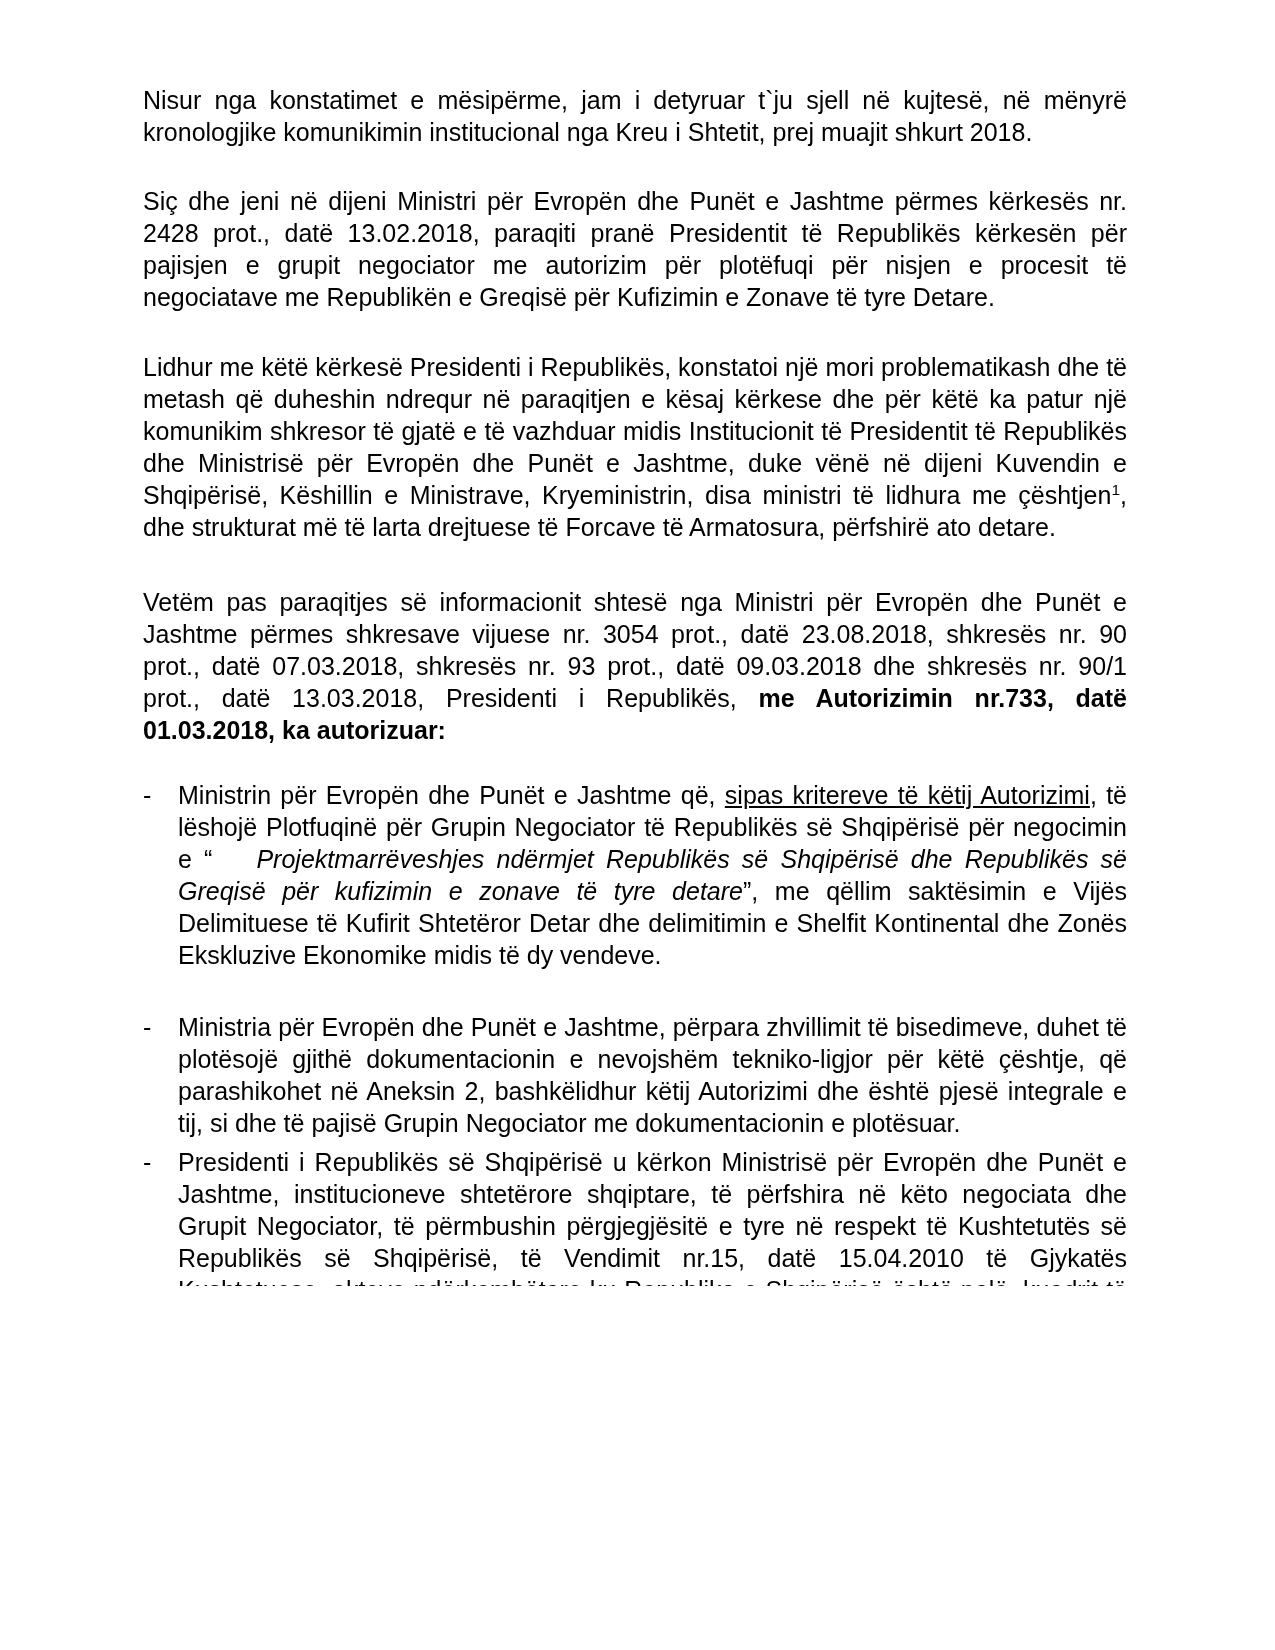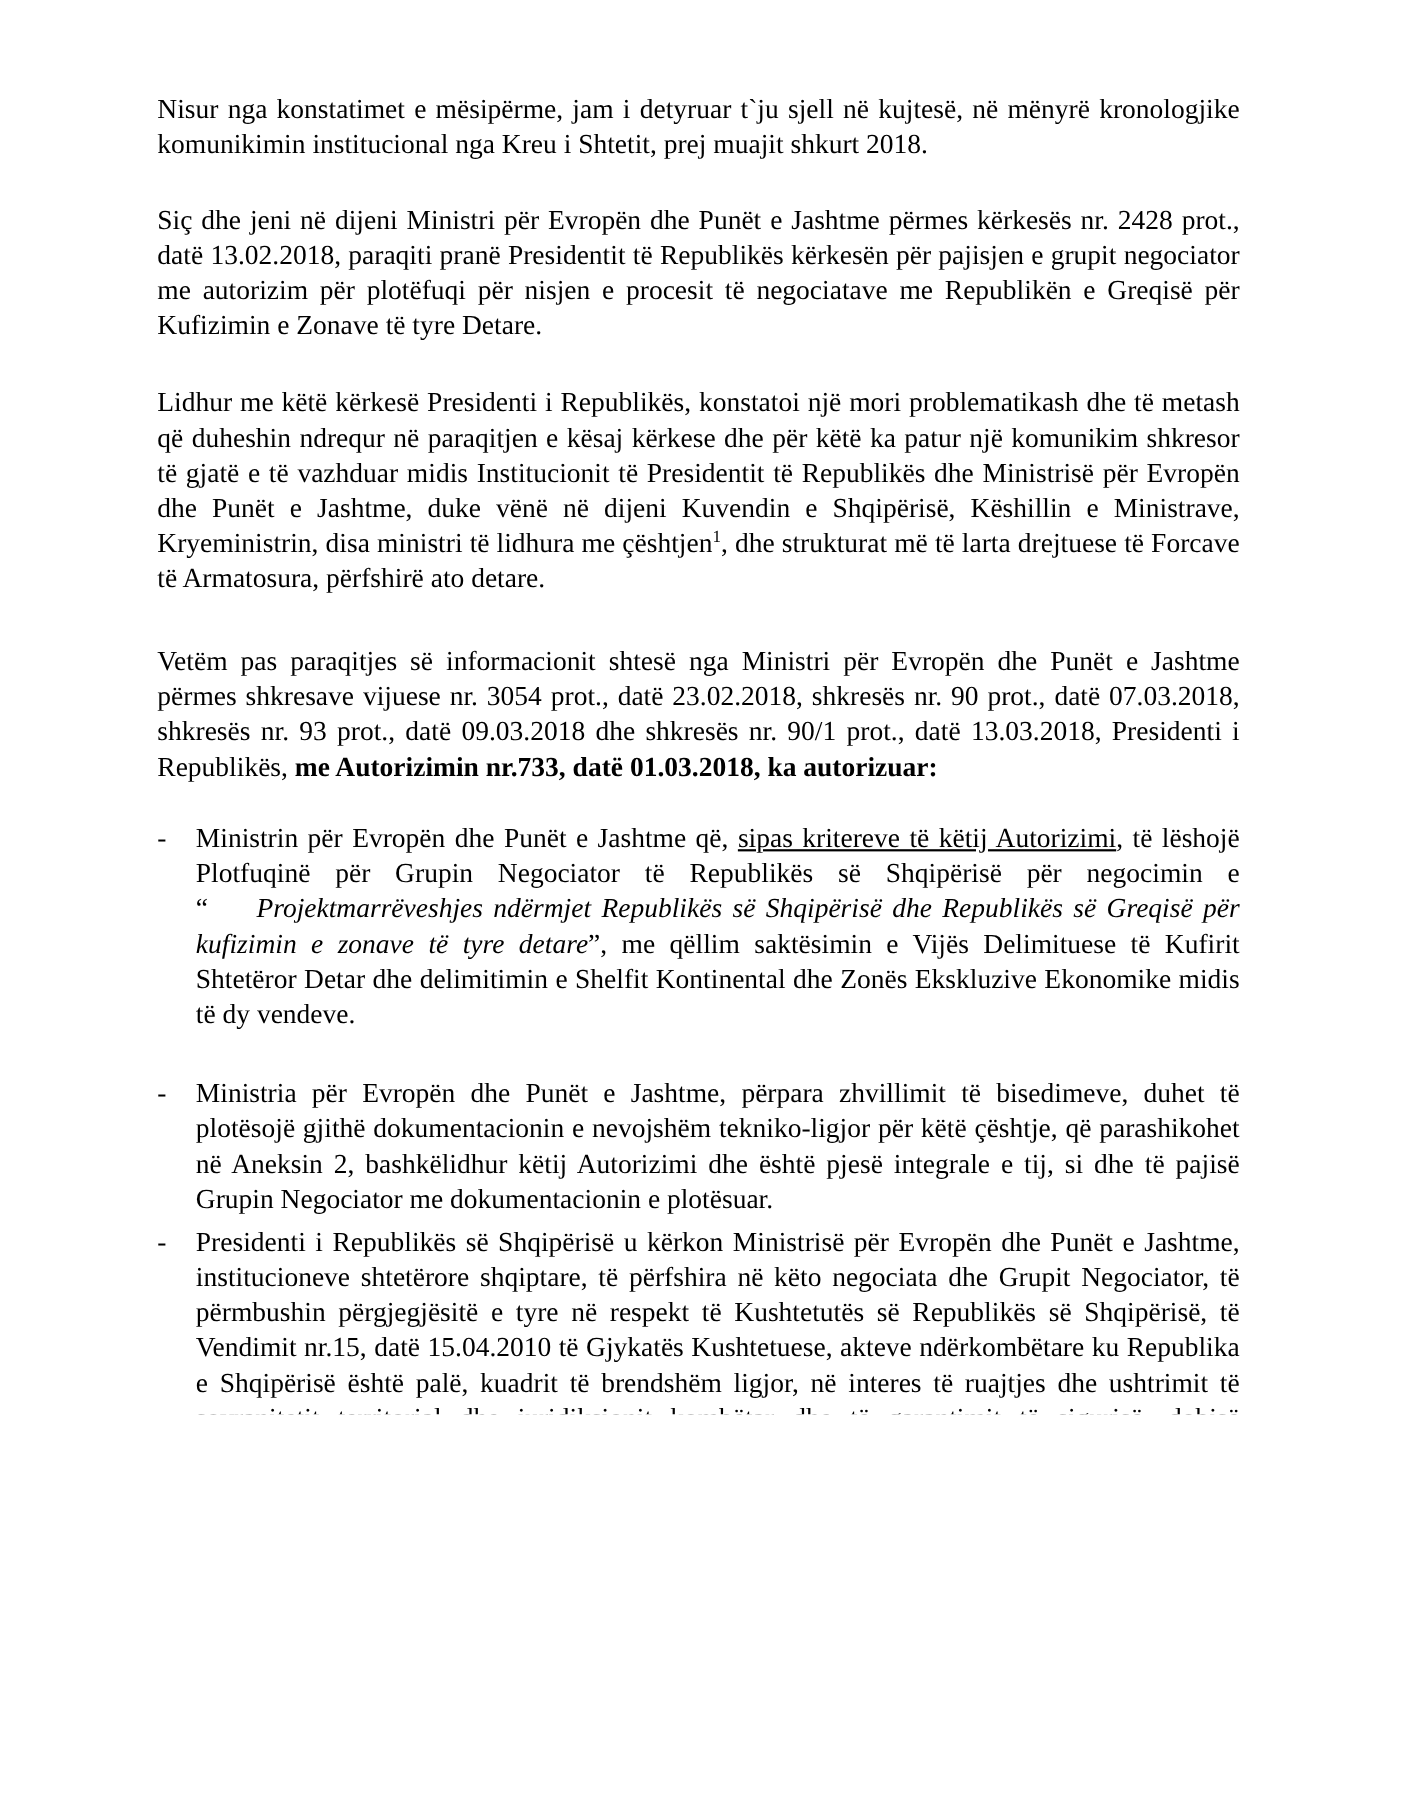--- a/index.html
+++ b/index.html
@@ -2,21 +2,21 @@
 <html lang="sq"><head>
 <meta charset="utf-8">
 <style>
   html, body { margin: 0; padding: 0; background: #ffffff; }
   .page {
     position: relative;
     width: 1275px;
     height: 1286px;
     background: #ffffff;
     color: #000000;
-    font-family: Liberation Serif, serif;
+    font-family: Liberation Sans, sans-serif;
     overflow: hidden;
   }
   .content {
     position: absolute;
     left: 143px;
     top: 84px;
     width: 984px;
     font-size: 25px;
     line-height: 32px;
     text-align: justify;
@@ -72,21 +72,21 @@
 
     <p class="mb37">Nisur nga konstatimet e mësipërme, jam i detyruar t`ju sjell në kujtesë, në mënyrë kronologjike komunikimin institucional nga Kreu i Shtetit, prej muajit shkurt 2018.</p>
 
     <p class="mb38">Siç dhe jeni në dijeni Ministri për Evropën dhe Punët e Jashtme përmes kërkesës nr. 2428 prot., datë 13.02.2018, paraqiti pranë Presidentit të Republikës kërkesën për pajisjen e grupit negociator me autorizim për plotëfuqi për nisjen e procesit të negociatave me Republikën e Greqisë për Kufizimin e Zonave të tyre Detare.</p>
 
     <p class="mb43">
       <span>Lidhur me këtë kërkesë Presidenti i Republikës, konstatoi një mori problematikash dhe të metash që duheshin ndrequr në paraqitjen e kësaj kërkese dhe për këtë ka patur një komunikim shkresor të gjatë e të vazhduar midis Institucionit të Presidentit të Republikës dhe Ministrisë për Evropën dhe Punët e Jashtme, duke vënë në dijeni Kuvendin e Shqipërisë, Këshillin e Ministrave, Kryeministrin, disa ministri të lidhura me çështjen</span><sup class="fnref">1</sup><span>, dhe strukturat më të larta drejtuese të Forcave të Armatosura, përfshirë ato detare.</span>
     </p>
 
     <p class="mb33">
-      <span>Vetëm pas paraqitjes së informacionit shtesë nga Ministri për Evropën dhe Punët e Jashtme përmes shkresave vijuese nr. 3054 prot., datë 23.02.2018, shkresës nr. 90 prot., datë 07.03.2018, shkresës nr. 93 prot., datë 09.03.2018 dhe shkresës nr. 90/1 prot., datë 13.03.2018, Presidenti i Republikës, </span><span class="bold">me Autorizimin nr.733, datë 01.03.2018,  ka autorizuar:</span>
+      <span>Vetëm pas paraqitjes së informacionit shtesë nga Ministri për Evropën dhe Punët e Jashtme përmes shkresave vijuese nr. 3054 prot., datë 23.08.2018, shkresës nr. 90 prot., datë 07.03.2018, shkresës nr. 93 prot., datë 09.03.2018 dhe shkresës nr. 90/1 prot., datë 13.03.2018, Presidenti i Republikës, </span><span class="bold">me Autorizimin nr.733, datë 01.03.2018,  ka autorizuar:</span>
     </p>
 
     <p class="bullet mb40">
       <span class="marker">-</span><span>Ministrin për Evropën dhe Punët e Jashtme që, </span><span class="underline">sipas kritereve të këtij Autorizimi</span><span>, të lëshojë Plotfuqinë për Grupin Negociator të Republikës së Shqipërisë për negocimin e “</span><span class="italic">Projektmarrëveshjes ndërmjet Republikës së Shqipërisë dhe Republikës së Greqisë për kufizimin e zonave të tyre detare</span><span>”, me qëllim saktësimin e Vijës Delimituese të Kufirit Shtetëror Detar dhe delimitimin e Shelfit Kontinental dhe Zonës Ekskluzive Ekonomike midis të dy vendeve.</span>
     </p>
 
 
     <p class="bullet mb7">
       <span class="marker">-</span><span>Ministria për Evropën dhe Punët e Jashtme, përpara zhvillimit të bisedimeve, duhet të plotësojë gjithë dokumentacionin e nevojshëm tekniko-ligjor për këtë çështje, që parashikohet në Aneksin 2, bashkëlidhur këtij Autorizimi dhe është pjesë integrale e tij, si dhe të pajisë Grupin Negociator me dokumentacionin e plotësuar.</span>
     </p>

